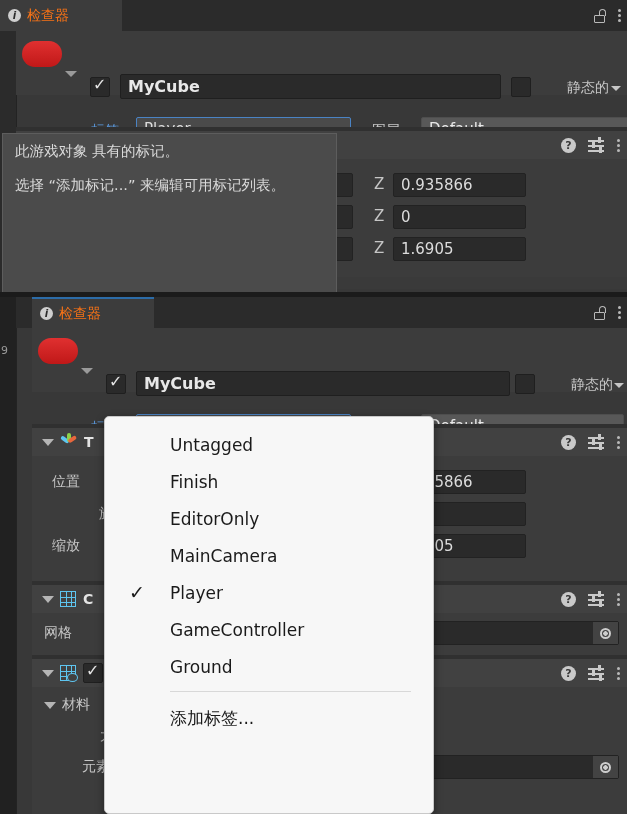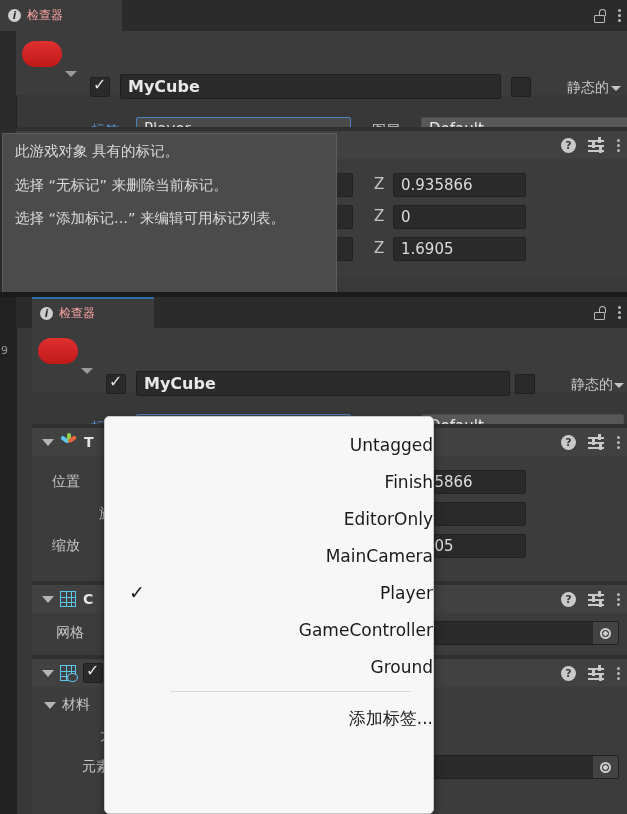--- a/index.html
+++ b/index.html
@@ -50,21 +50,21 @@
   }
   .tab.active-line { border-top: 2px solid #2c6ca8; }
   .tab-ico {
     width: 13px; height: 13px; border-radius: 50%;
     background: #cfcfcf; color: #2b2b2b;
     font-size: 10px; font-weight: bold;
     display: flex; align-items: center; justify-content: center;
     font-style: italic; margin-right: 6px;
     flex: none;
   }
-  .tab-label { color: #fca5a5; font-size: 12px; white-space: nowrap; }
+  .tab-label { color: #f97316; font-size: 14px; white-space: nowrap; }
   .tabbar-right {
     position: absolute; right: 6px; top: 0; height: 31px;
     display: flex; align-items: center; gap: 11px;
   }
   .lock-ico { width: 13px; height: 14px; position: relative; }
   .lock-ico::before {
     content: ""; position: absolute; left: 1px; top: 6px;
     width: 11px; height: 8px; border: 1.5px solid #b9b9b9; border-radius: 1px;
     box-sizing: border-box;
   }
@@ -313,23 +313,22 @@
     z-index: 80;
     padding: 9px 0 9px 0;
     box-sizing: border-box;
   }
   .menu-item {
     position: relative;
     height: 37px;
     display: flex; align-items: center;
     color: #1a1a1a;
     font-size: 17px;
-    padding-left: 37px;
+    padding-left: 65px;
     white-space: nowrap;
-    justify-content: flex-end;
   }
   .menu-item .tick {
     position: absolute; left: 24px; top: 7px;
     color: #1a1a1a; font-size: 19px;
   }
   .menu-sep {
     height: 1px; background: #d8d8d8;
     margin: 6px 22px 8px 65px;
   }
 
@@ -425,21 +424,20 @@
 
     <div class="field" style="left:232px; top:78px; width:105px;">0.458606</div>
     <div class="axislbl" style="left:358px; top:80px;">Z</div>
     <div class="field" style="left:377px; top:78px; width:133px;">1.6905</div>
   </div>
 
   <div class="tiny-row" style="top:277px;"></div>
 
   <div class="tooltip" style="left:2px; top:133px; width:335px; height:165px;padding-left:12px;">
     <p>此游戏对象 具有的标记。</p>
-    <p>选择 “无标记” 来删除当前标记。</p>
     <p>选择 “添加标记...” 来编辑可用标记列表。</p>
   </div>
 </div>
 
 <div class="gap-strip" style="top:292px; height:5px;"></div>
 
 <div class="panel" id="panel-bottom">
 
   <div class="gutter gutter-b">
     <span class="gutter-num">9</span>
@@ -541,21 +539,21 @@
           <b></b>
         </span>
       <span class="kebab">
           <span></span>
           <span></span>
           <span></span>
         </span>
     </span>
   </div>
   <div class="prop-body" style="left:32px; top:316px; height:42px;">
-    <div class="prop-label" style="left:24px; top:11px;">网格</div>
+    <div class="prop-label" style="left:12px; top:11px;">网格</div>
     <div class="objfield" style="left:140px; top:8px; right:8px;">
       <span></span>
       <span class="picker"></span>
     </div>
   </div>
 
   <div class="comp-sep" style="left:32px; top:358px;"></div>
   <div class="comp-head" style="left:32px; top:362px;">
     <span class="foldout"></span>
     <span class="grid-ico eye"></span>

